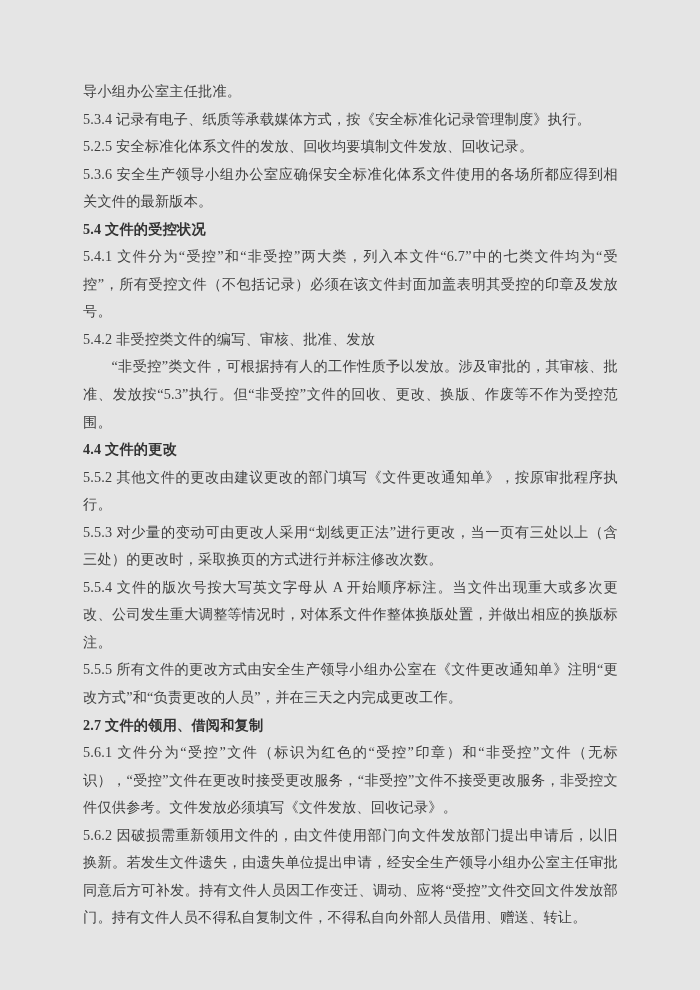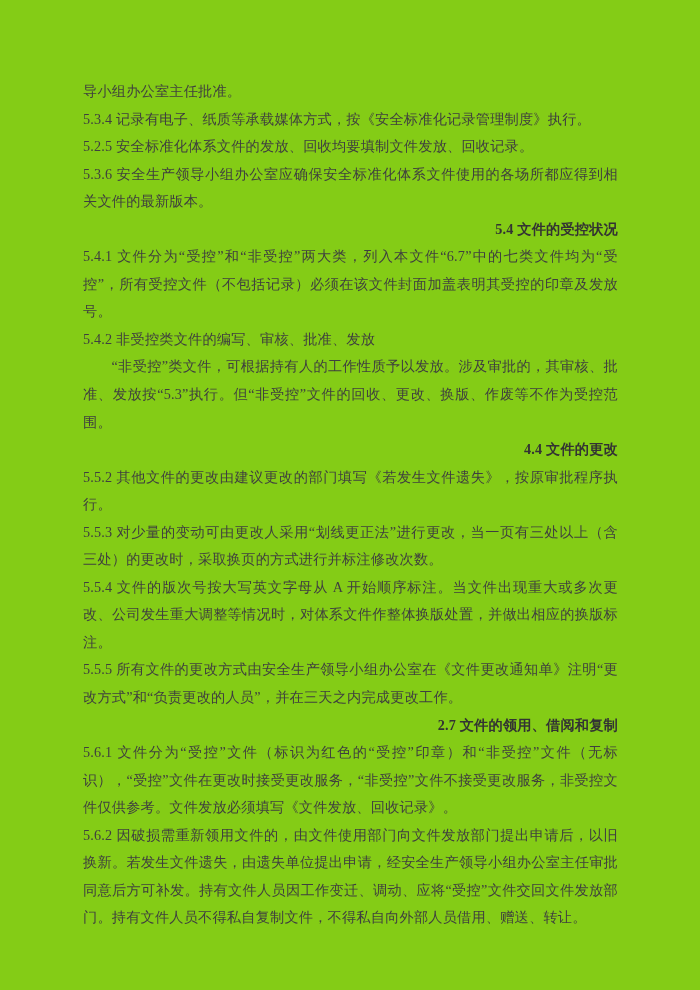--- a/index.html
+++ b/index.html
@@ -4,21 +4,21 @@
 <style>
   html, body {
     margin: 0;
     padding: 0;
     background: #ffffff;
   }
   .page {
     position: relative;
     width: 700px;
     height: 990px;
-    background: #84cc16;
+    background: #e5e5e5;
     overflow: hidden;
     font-family: "Liberation Serif", "DejaVu Serif", serif;
   }
   .doc-body {
     position: absolute;
     left: 83px;
     top: 78px;
     width: 535px;
     font-size: 14.2px;
     line-height: 27.55px;
@@ -27,42 +27,42 @@
     text-justify: inter-character;
     letter-spacing: 0.2px;
   }
   .doc-body p {
     margin: 0;
     padding: 0;
   }
   p.para-heading {
     font-weight: 700;
     color: #333333;
-    text-align: right;
+    text-align: left;
     font-family: Liberation Serif, serif;
   }
   p.para-indent {
     text-indent: 28.5px;
   }
 </style>
 </head>
 <body>
 
 <div class="page">
   <div class="doc-body" id="doc-body">
       <p>导小组办公室主任批准。</p>
       <p>5.3.4 记录有电子、纸质等承载媒体方式，按《安全标准化记录管理制度》执行。</p>
       <p>5.2.5 安全标准化体系文件的发放、回收均要填制文件发放、回收记录。</p>
       <p>5.3.6 安全生产领导小组办公室应确保安全标准化体系文件使用的各场所都应得到相关文件的最新版本。</p>
       <p class="para-heading">5.4 文件的受控状况</p>
       <p>5.4.1 文件分为“受控”和“非受控”两大类，列入本文件“6.7”中的七类文件均为“受控”，所有受控文件（不包括记录）必须在该文件封面加盖表明其受控的印章及发放号。</p>
       <p>5.4.2 非受控类文件的编写、审核、批准、发放</p>
       <p class="para-indent">“非受控”类文件，可根据持有人的工作性质予以发放。涉及审批的，其审核、批准、发放按“5.3”执行。但“非受控”文件的回收、更改、换版、作废等不作为受控范围。</p>
       <p class="para-heading">4.4 文件的更改</p>
-      <p>5.5.2 其他文件的更改由建议更改的部门填写《若发生文件遗失》，按原审批程序执行。</p>
+      <p>5.5.2 其他文件的更改由建议更改的部门填写《文件更改通知单》，按原审批程序执行。</p>
       <p>5.5.3 对少量的变动可由更改人采用“划线更正法”进行更改，当一页有三处以上（含三处）的更改时，采取换页的方式进行并标注修改次数。</p>
       <p>5.5.4 文件的版次号按大写英文字母从 A 开始顺序标注。当文件出现重大或多次更改、公司发生重大调整等情况时，对体系文件作整体换版处置，并做出相应的换版标注。</p>
       <p>5.5.5 所有文件的更改方式由安全生产领导小组办公室在《文件更改通知单》注明“更改方式”和“负责更改的人员”，并在三天之内完成更改工作。</p>
       <p class="para-heading">2.7 文件的领用、借阅和复制</p>
       <p>5.6.1 文件分为“受控”文件（标识为红色的“受控”印章）和“非受控”文件（无标识），“受控”文件在更改时接受更改服务，“非受控”文件不接受更改服务，非受控文件仅供参考。文件发放必须填写《文件发放、回收记录》。</p>
       <p>5.6.2 因破损需重新领用文件的，由文件使用部门向文件发放部门提出申请后，以旧换新。若发生文件遗失，由遗失单位提出申请，经安全生产领导小组办公室主任审批同意后方可补发。持有文件人员因工作变迁、调动、应将“受控”文件交回文件发放部门。持有文件人员不得私自复制文件，不得私自向外部人员借用、赠送、转让。</p>
     </div>
 </div>
 
 </body></html>

